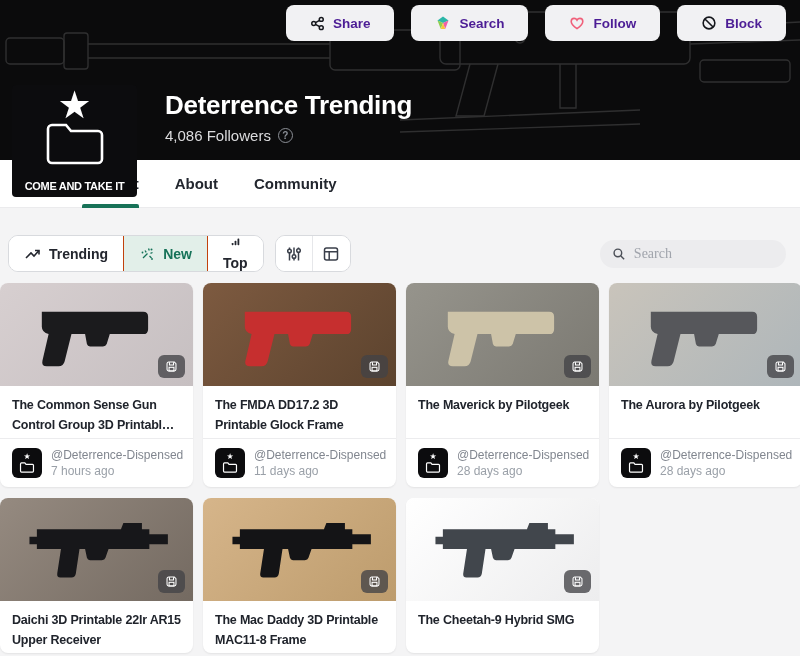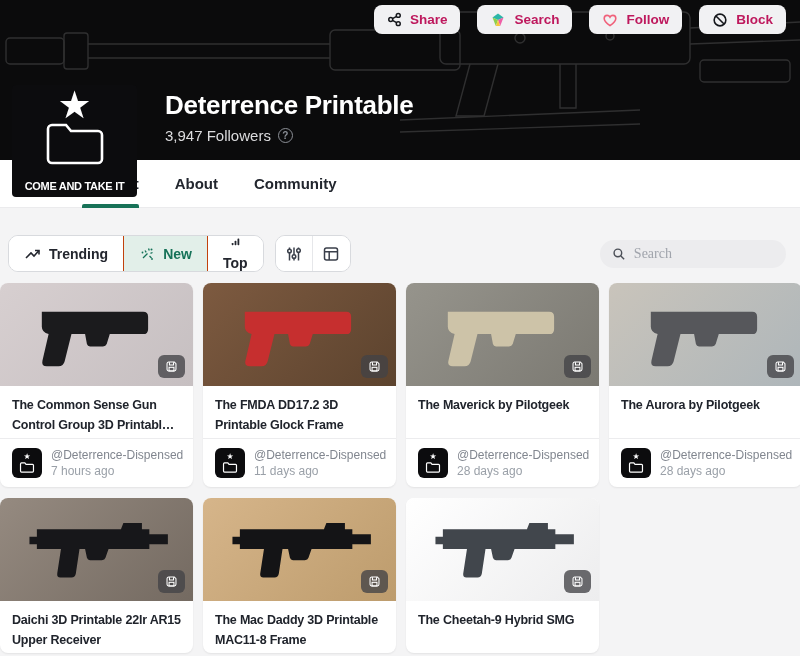--- a/index.html
+++ b/index.html
@@ -3,23 +3,23 @@
 <meta charset="utf-8">
 <style>
   * { margin:0; padding:0; box-sizing:border-box; }
   html,body { width:800px; height:656px; overflow:hidden; background:#f4f4f5;
     font-family:"Liberation Sans", sans-serif; -webkit-font-smoothing:antialiased; }
 
   
   .banner { position:relative; width:800px; height:160px; background:#0b0b0c; }
   .banner-art { position:absolute; inset:0; opacity:.25; }
   .actions { position:absolute; top:5px; right:14px; display:flex; gap:17px; }
-  .act-btn { display:flex; align-items:center; gap:8px; height:29px; padding:0 13px;
+  .act-btn { display:flex; align-items:center; gap:8px; height:36px; padding:0 24px;
     background:#f1f1f3; border:none; border-radius:8px; font-family:inherit;
-    font-size:13.5px; font-weight:700; color:#be185d; cursor:pointer; }
+    font-size:13.5px; font-weight:700; color:#4c1d95; cursor:pointer; }
   .act-btn svg { flex:none; }
 
   .avatar { position:absolute; left:12px; top:85px; width:125px; height:112px;
     background:#0c0c0e; border-radius:4px; z-index:3; display:flex; flex-direction:column;
     align-items:center; cursor:pointer; }
   .avatar .star { color:#fff; font-size:38px; line-height:40px; height:38px; }
   .avatar .caption { position:absolute; bottom:5px; width:100%; text-align:center;
     color:#fff; font-size:11px; font-weight:700; letter-spacing:-.3px; white-space:nowrap; }
 
   .profile-name { position:absolute; left:165px; top:90px; color:#ffffff;
@@ -144,23 +144,23 @@
     </div>
 
     <div class="avatar">
       <span class="star">★</span>
       <svg width="64" height="50" viewBox="0 0 64 50" fill="none" stroke="#ffffff" stroke-width="2.6" style="margin-top:-6px">
         <path d="M5 12 a4 4 0 0 1 4 -4 h14 l5 6 h27 a4 4 0 0 1 4 4 v24 a4 4 0 0 1 -4 4 h-46 a4 4 0 0 1 -4 -4 z"></path>
       </svg>
       <div class="caption">COME AND TAKE IT</div>
     </div>
 
-    <h1 class="profile-name">Deterrence Printable</h1>
+    <h1 class="profile-name">Deterrence Trending</h1>
     <div class="followers">
-      <span>3,947 Followers</span>
+      <span>4,086 Followers</span>
       <span class="help-icon">?</span>
     </div>
   </header>
 
   <nav class="tabbar">
     <div class="tab active">Content</div>
     <div class="tab">About</div>
     <div class="tab">Community</div>
   </nav>
 

